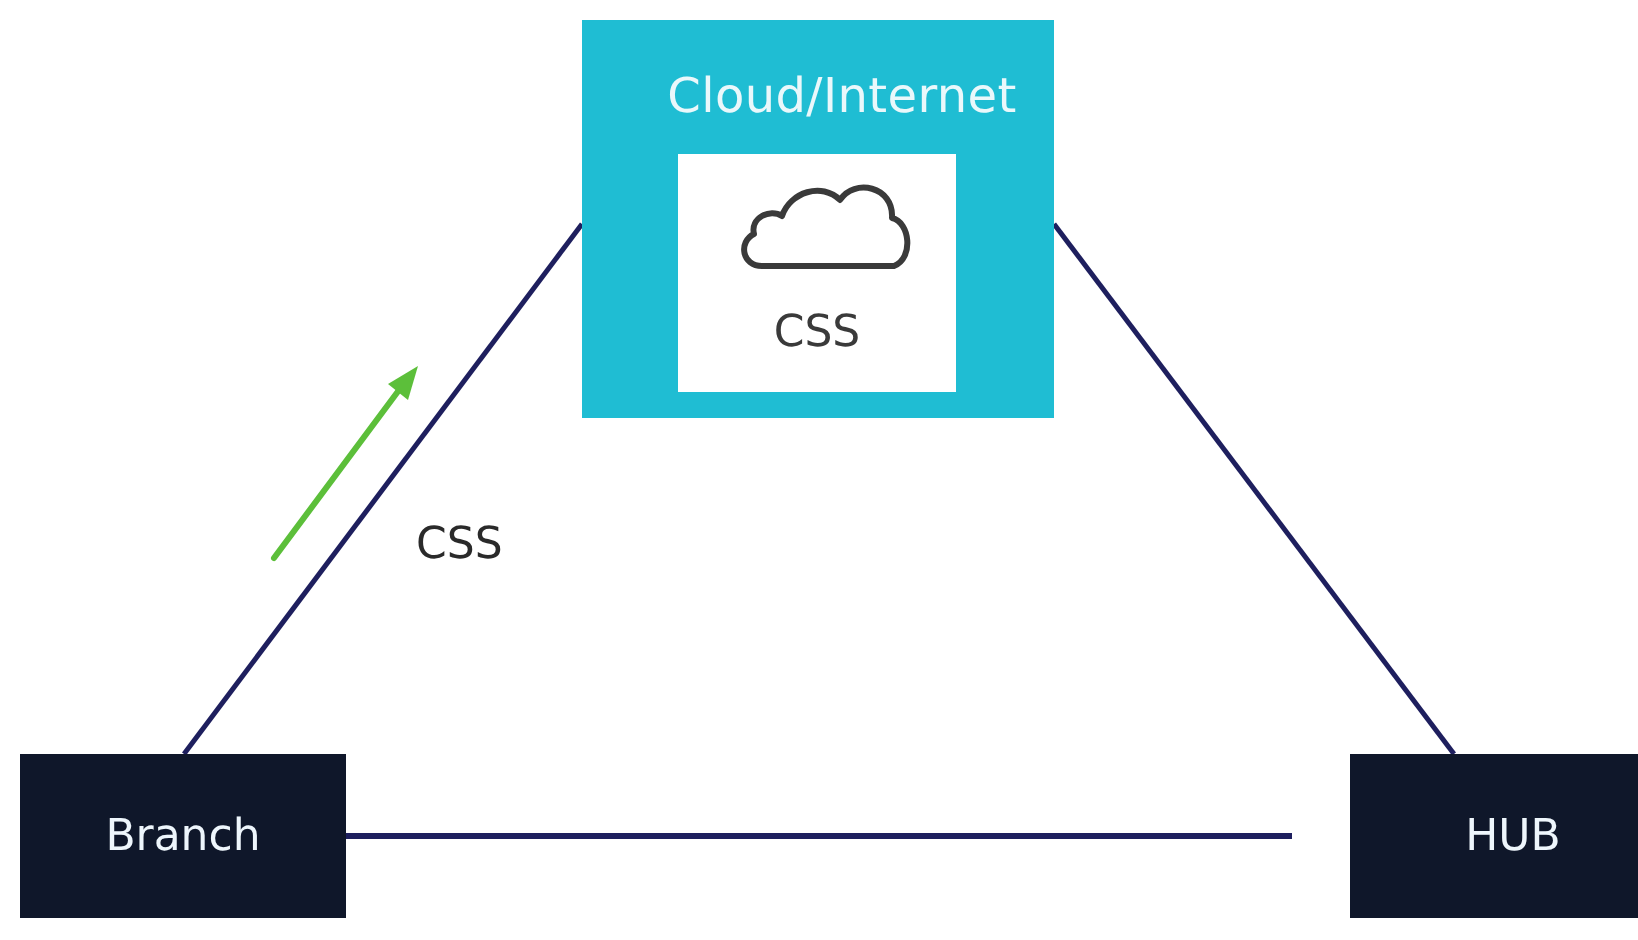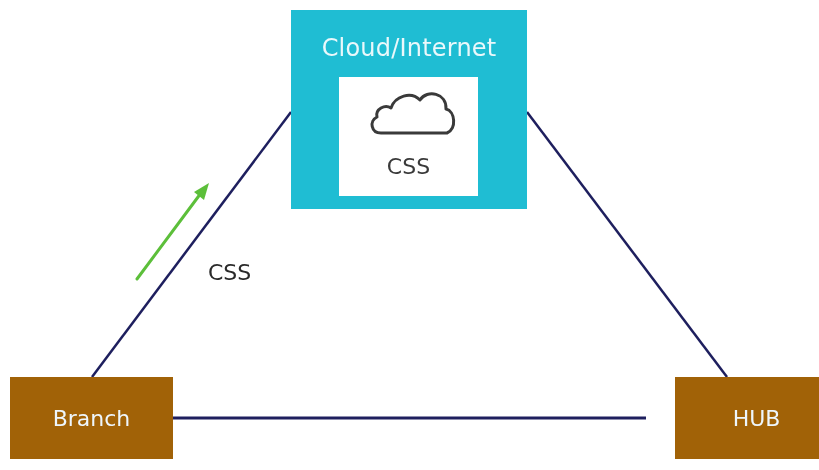--- a/index.html
+++ b/index.html
@@ -3,26 +3,26 @@
   <meta charset="utf-8">
   <style>
     html, body { margin: 0; padding: 0; background: #ffffff; }
     body { width: 819px; height: 470px; position: relative; overflow: hidden;
            font-family: "DejaVu Sans", "Liberation Sans", sans-serif; }
     svg.links { position: absolute; left: 0; top: 0; }
     .box { position: absolute; display: flex; align-items: center; justify-content: center;
            color: #ffffff; }
     .cloud-box { left: 291px; top: 10px; width: 236px; height: 199px; background: #1fbdd3; }
     .cloud-title { position: absolute; left: 0; top: 24px; width: 100%; text-align: center;
-                   font-size: 24px; color: #eaf8fb; letter-spacing: 0.2px; }
+                   font-size: 24px; color: #eaf8fb; letter-spacing: 0.2px; padding-left: 12px; }
     .inner { position: absolute; left: 48px; top: 67px; width: 139px; height: 119px; background: #ffffff; }
     .cloud-icon { position: absolute; left: 28px; top: 10px; }
     .inner-label { position: absolute; left: 0; top: 77px; width: 100%; text-align: center;
                    font-size: 22px; color: #3a3a3a; }
-    .node { width: 163px; height: 82px; background: #a16207; font-size: 22px; color: #eef6fc; }
+    .node { width: 163px; height: 82px; background: #0f172a; font-size: 22px; color: #eef6fc; }
     .branch { left: 10px; top: 377px; }
     .hub { left: 675px; top: 377px; }
     .tunnel-label { position: absolute; left: 208px; top: 258px; font-size: 22px; color: #2a2a2a; line-height: 29px; }
   </style>
 </head>
 <body>
 
 <svg class="links" width="819" height="470">
   <line x1="92" y1="377" x2="291" y2="112" stroke="#1e1f5e" stroke-width="2.5"></line>
   <line x1="527" y1="112" x2="727" y2="377" stroke="#1e1f5e" stroke-width="2.5"></line>

